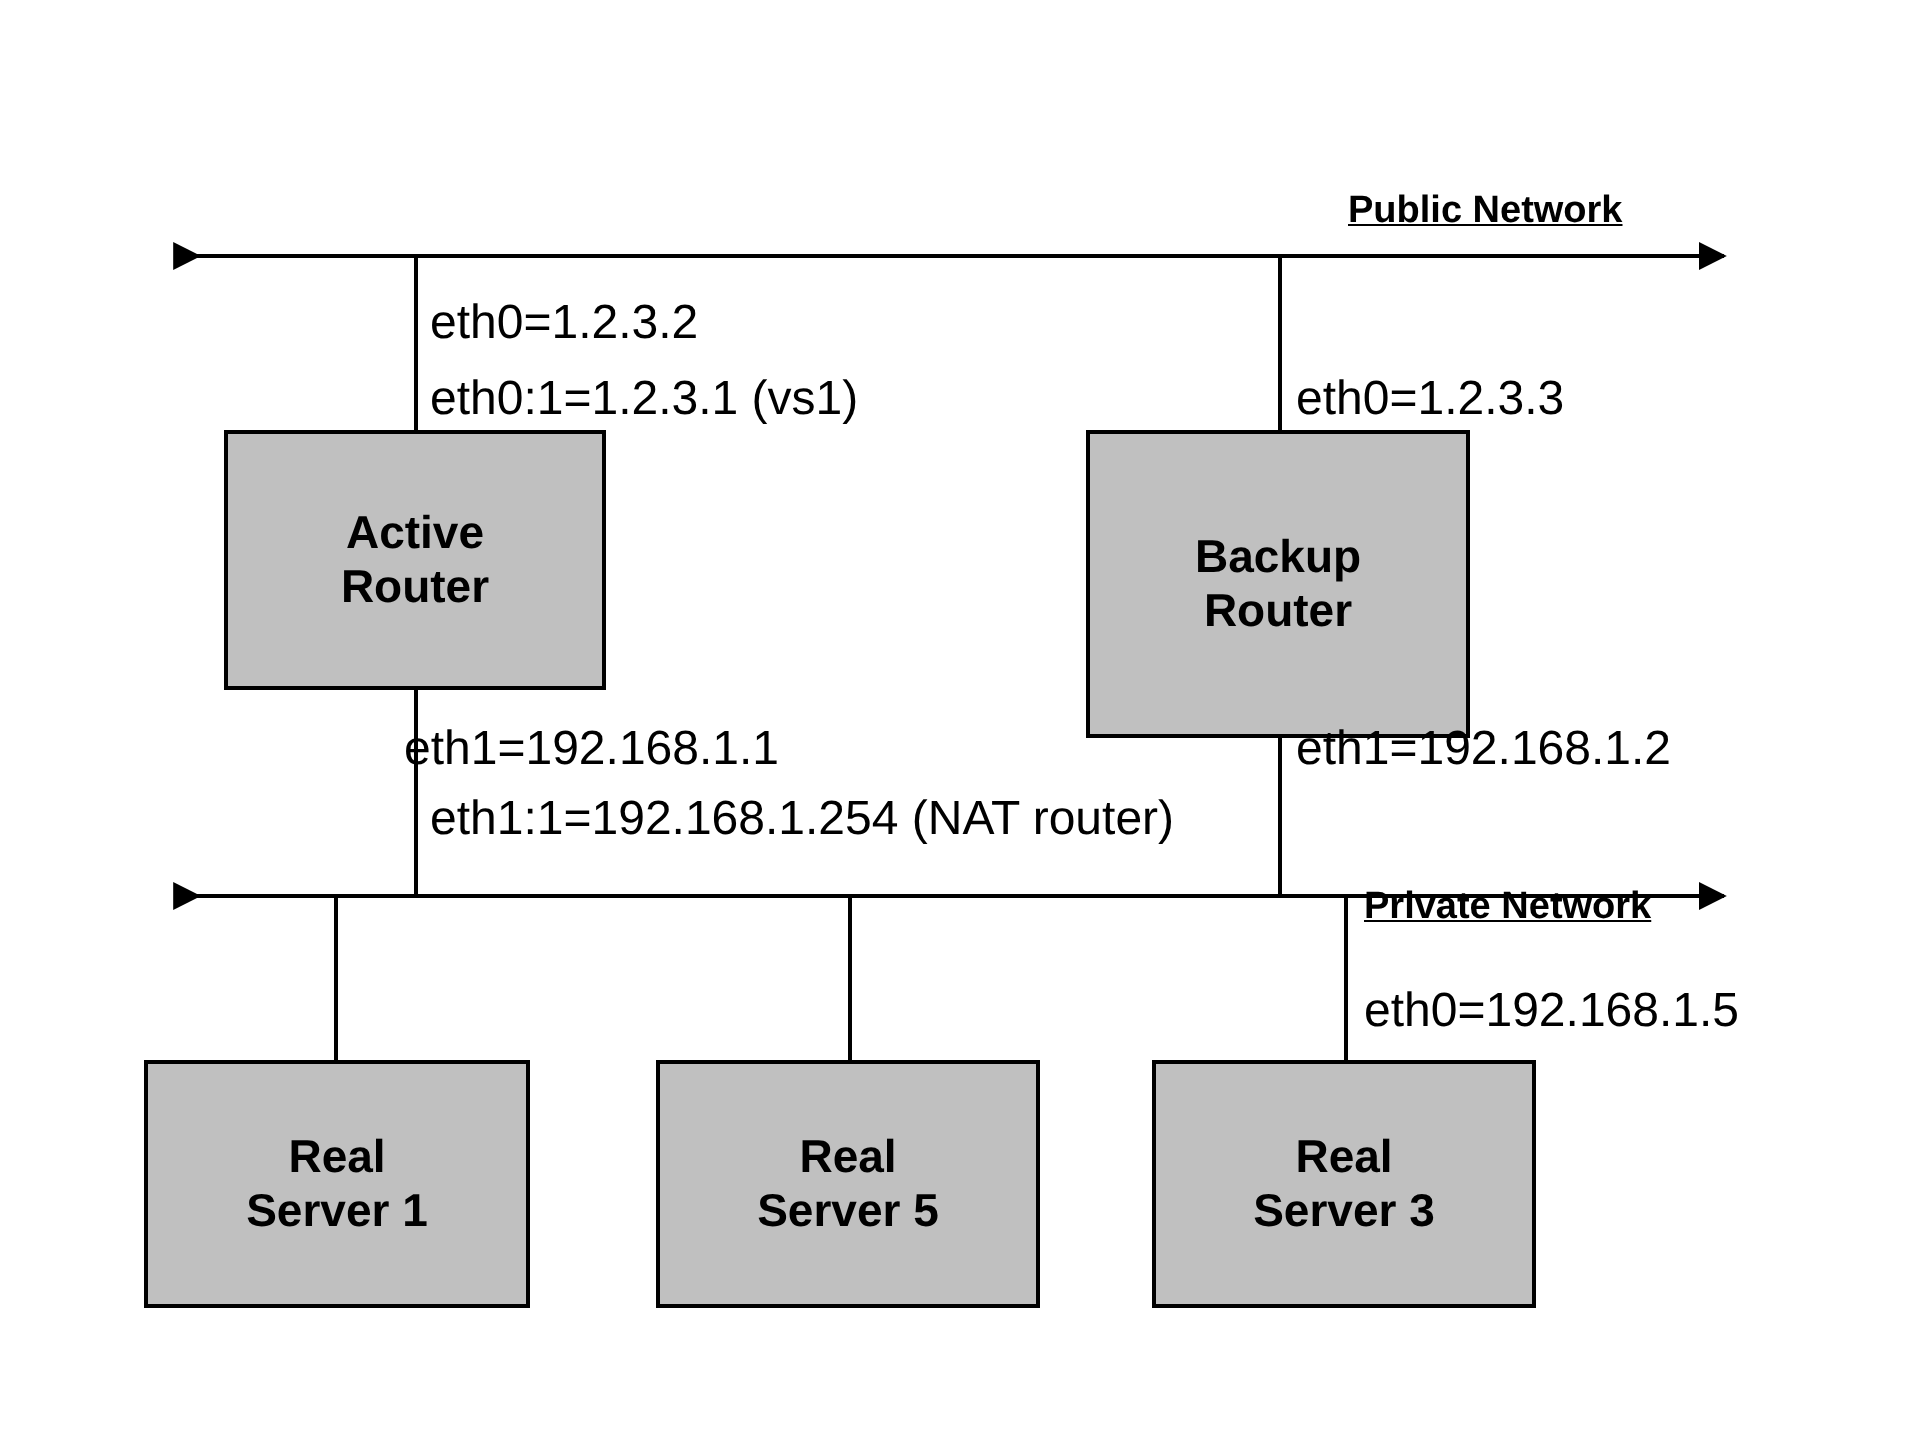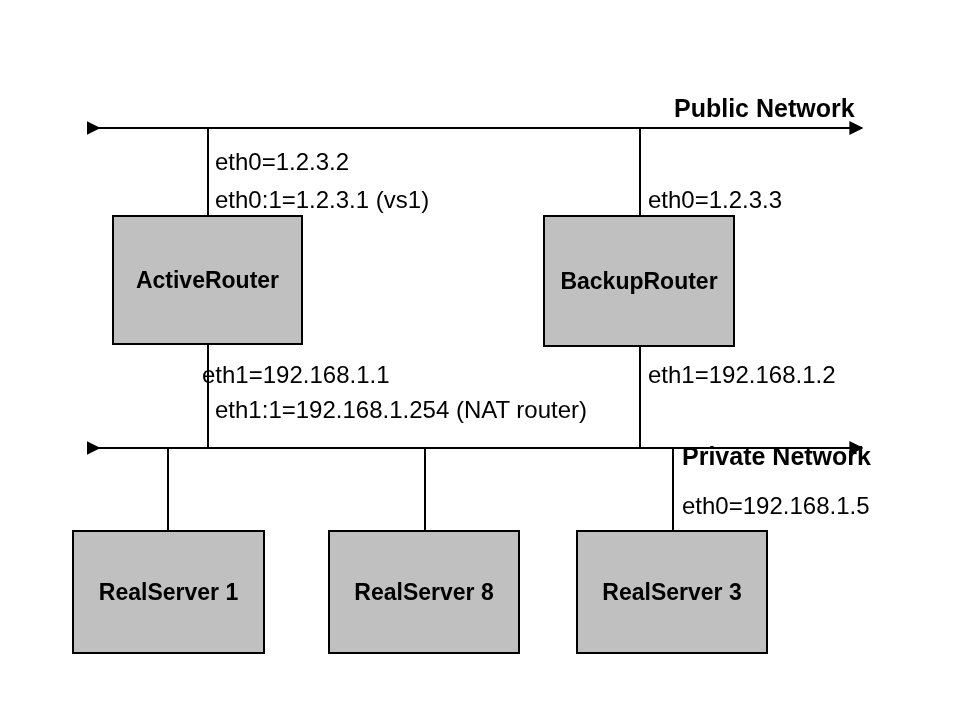--- a/index.html
+++ b/index.html
@@ -24,41 +24,43 @@
     top: 0;
     width: 959px;
     height: 719px;
   }
   .node-box {
     position: absolute;
     background: #c0c0c0;
     border: 2px solid #000000;
     box-sizing: border-box;
     display: flex;
+    flex-direction: column;
     align-items: center;
     justify-content: center;
     font-weight: bold;
     font-size: 23px;
     line-height: 1.17;
     color: #000000;
     text-align: center;
     z-index: 3;
   }
   .node-box .line2 { display: block; }
   .label {
     position: absolute;
     font-size: 24px;
     color: #000000;
     white-space: nowrap;
     z-index: 4;
     line-height: 1.0;
   }
   .label.bold {
     font-weight: bold;
-    font-size: 25px;
+    font-size: 19px;
+    text-decoration: underline;
   }
 </style>
 </head>
 <body>
 
 <div id="diagram">
 
   <svg class="layer" viewBox="0 0 959 719" xmlns="http://www.w3.org/2000/svg">
     <defs>
       <marker id="arrow-left" viewBox="0 0 10 10" refX="9" refY="5" markerWidth="7" markerHeight="7" orient="auto-start-reverse">
@@ -104,33 +106,33 @@
 
   <div class="label" style="left:648px; top:363px;">eth1=192.168.1.2</div>
 
   <div class="label" style="left:682px; top:494px;">eth0=192.168.1.5</div>
 
   <div class="node-box" style="left:112px; top:215px; width:191px; height:130px;">
     <span>Active</span>
     <span class="line2">Router</span>
   </div>
 
-  <div class="node-box" style="left:543px; top:215px; width:192px; height:132px;">
+  <div class="node-box" style="left:543px; top:215px; width:192px; height:154px;">
     <span>Backup</span>
     <span class="line2">Router</span>
   </div>
 
   <div class="node-box" style="left:72px; top:530px; width:193px; height:124px;">
     <span>Real</span>
     <span class="line2">Server 1</span>
   </div>
 
   <div class="node-box" style="left:328px; top:530px; width:192px; height:124px;">
     <span>Real</span>
-    <span class="line2">Server 8</span>
+    <span class="line2">Server 5</span>
   </div>
 
   <div class="node-box" style="left:576px; top:530px; width:192px; height:124px;">
     <span>Real</span>
     <span class="line2">Server 3</span>
   </div>
 
 </div>
 
 </body></html>

